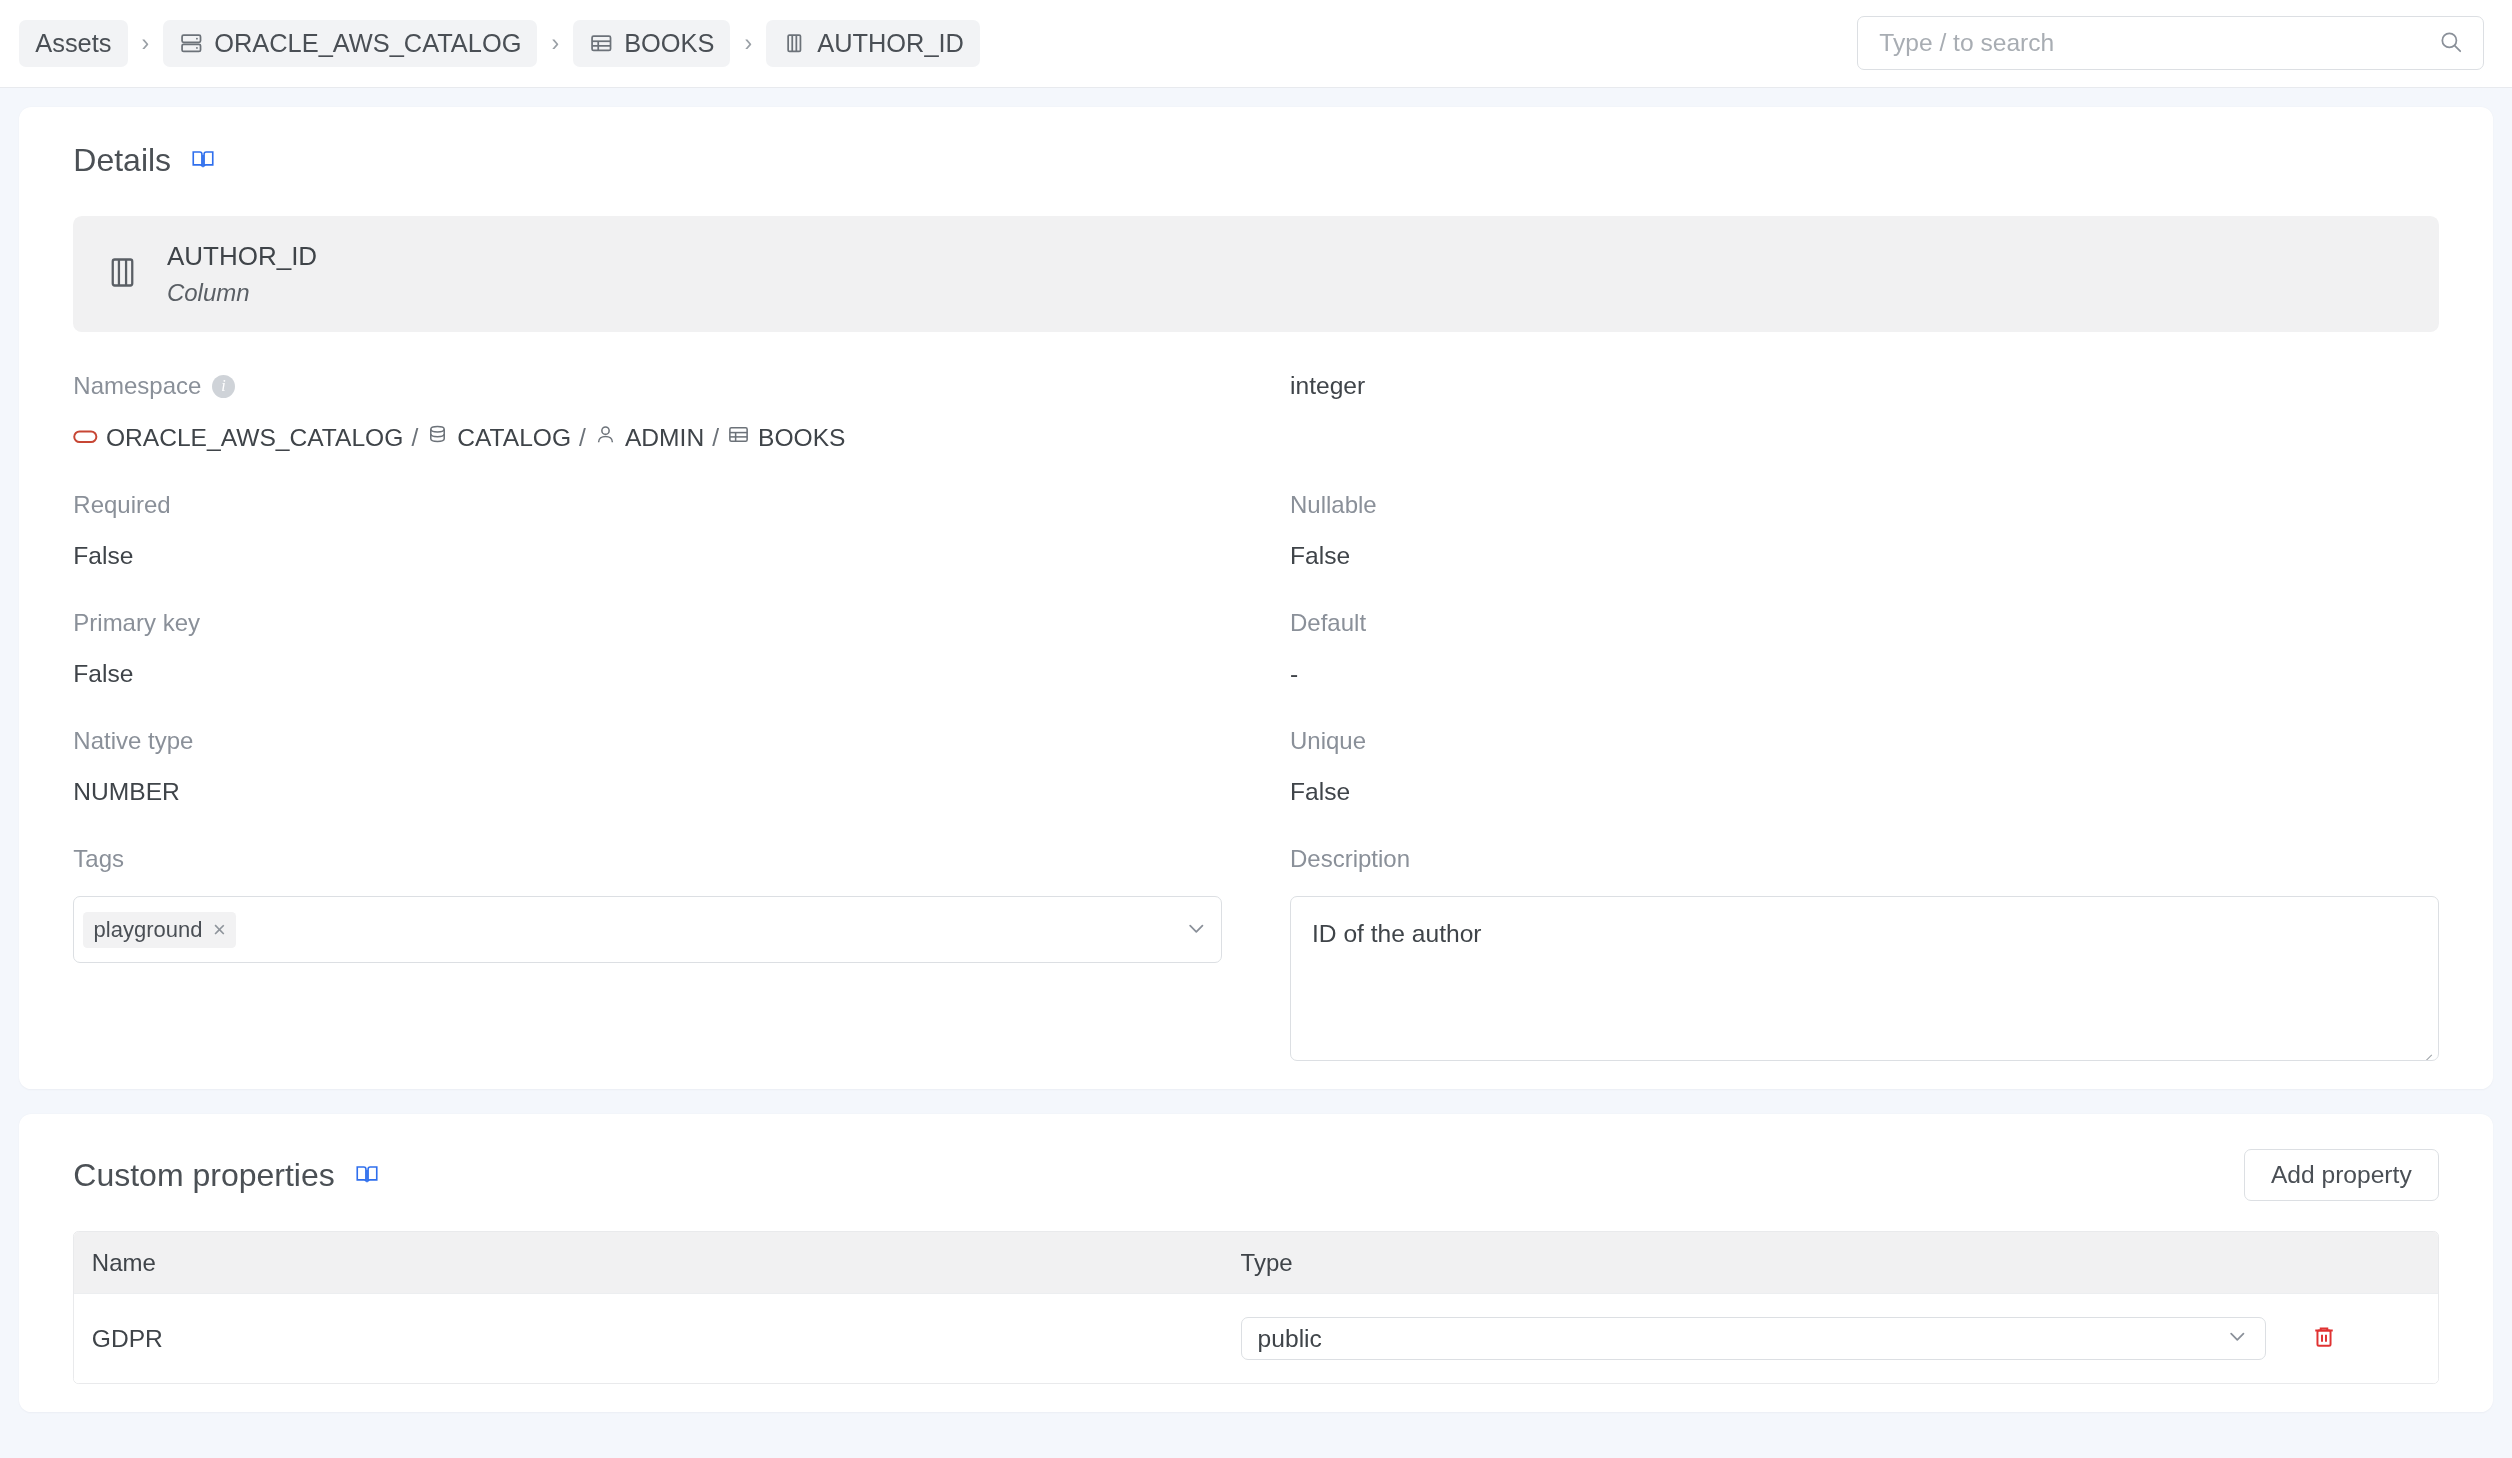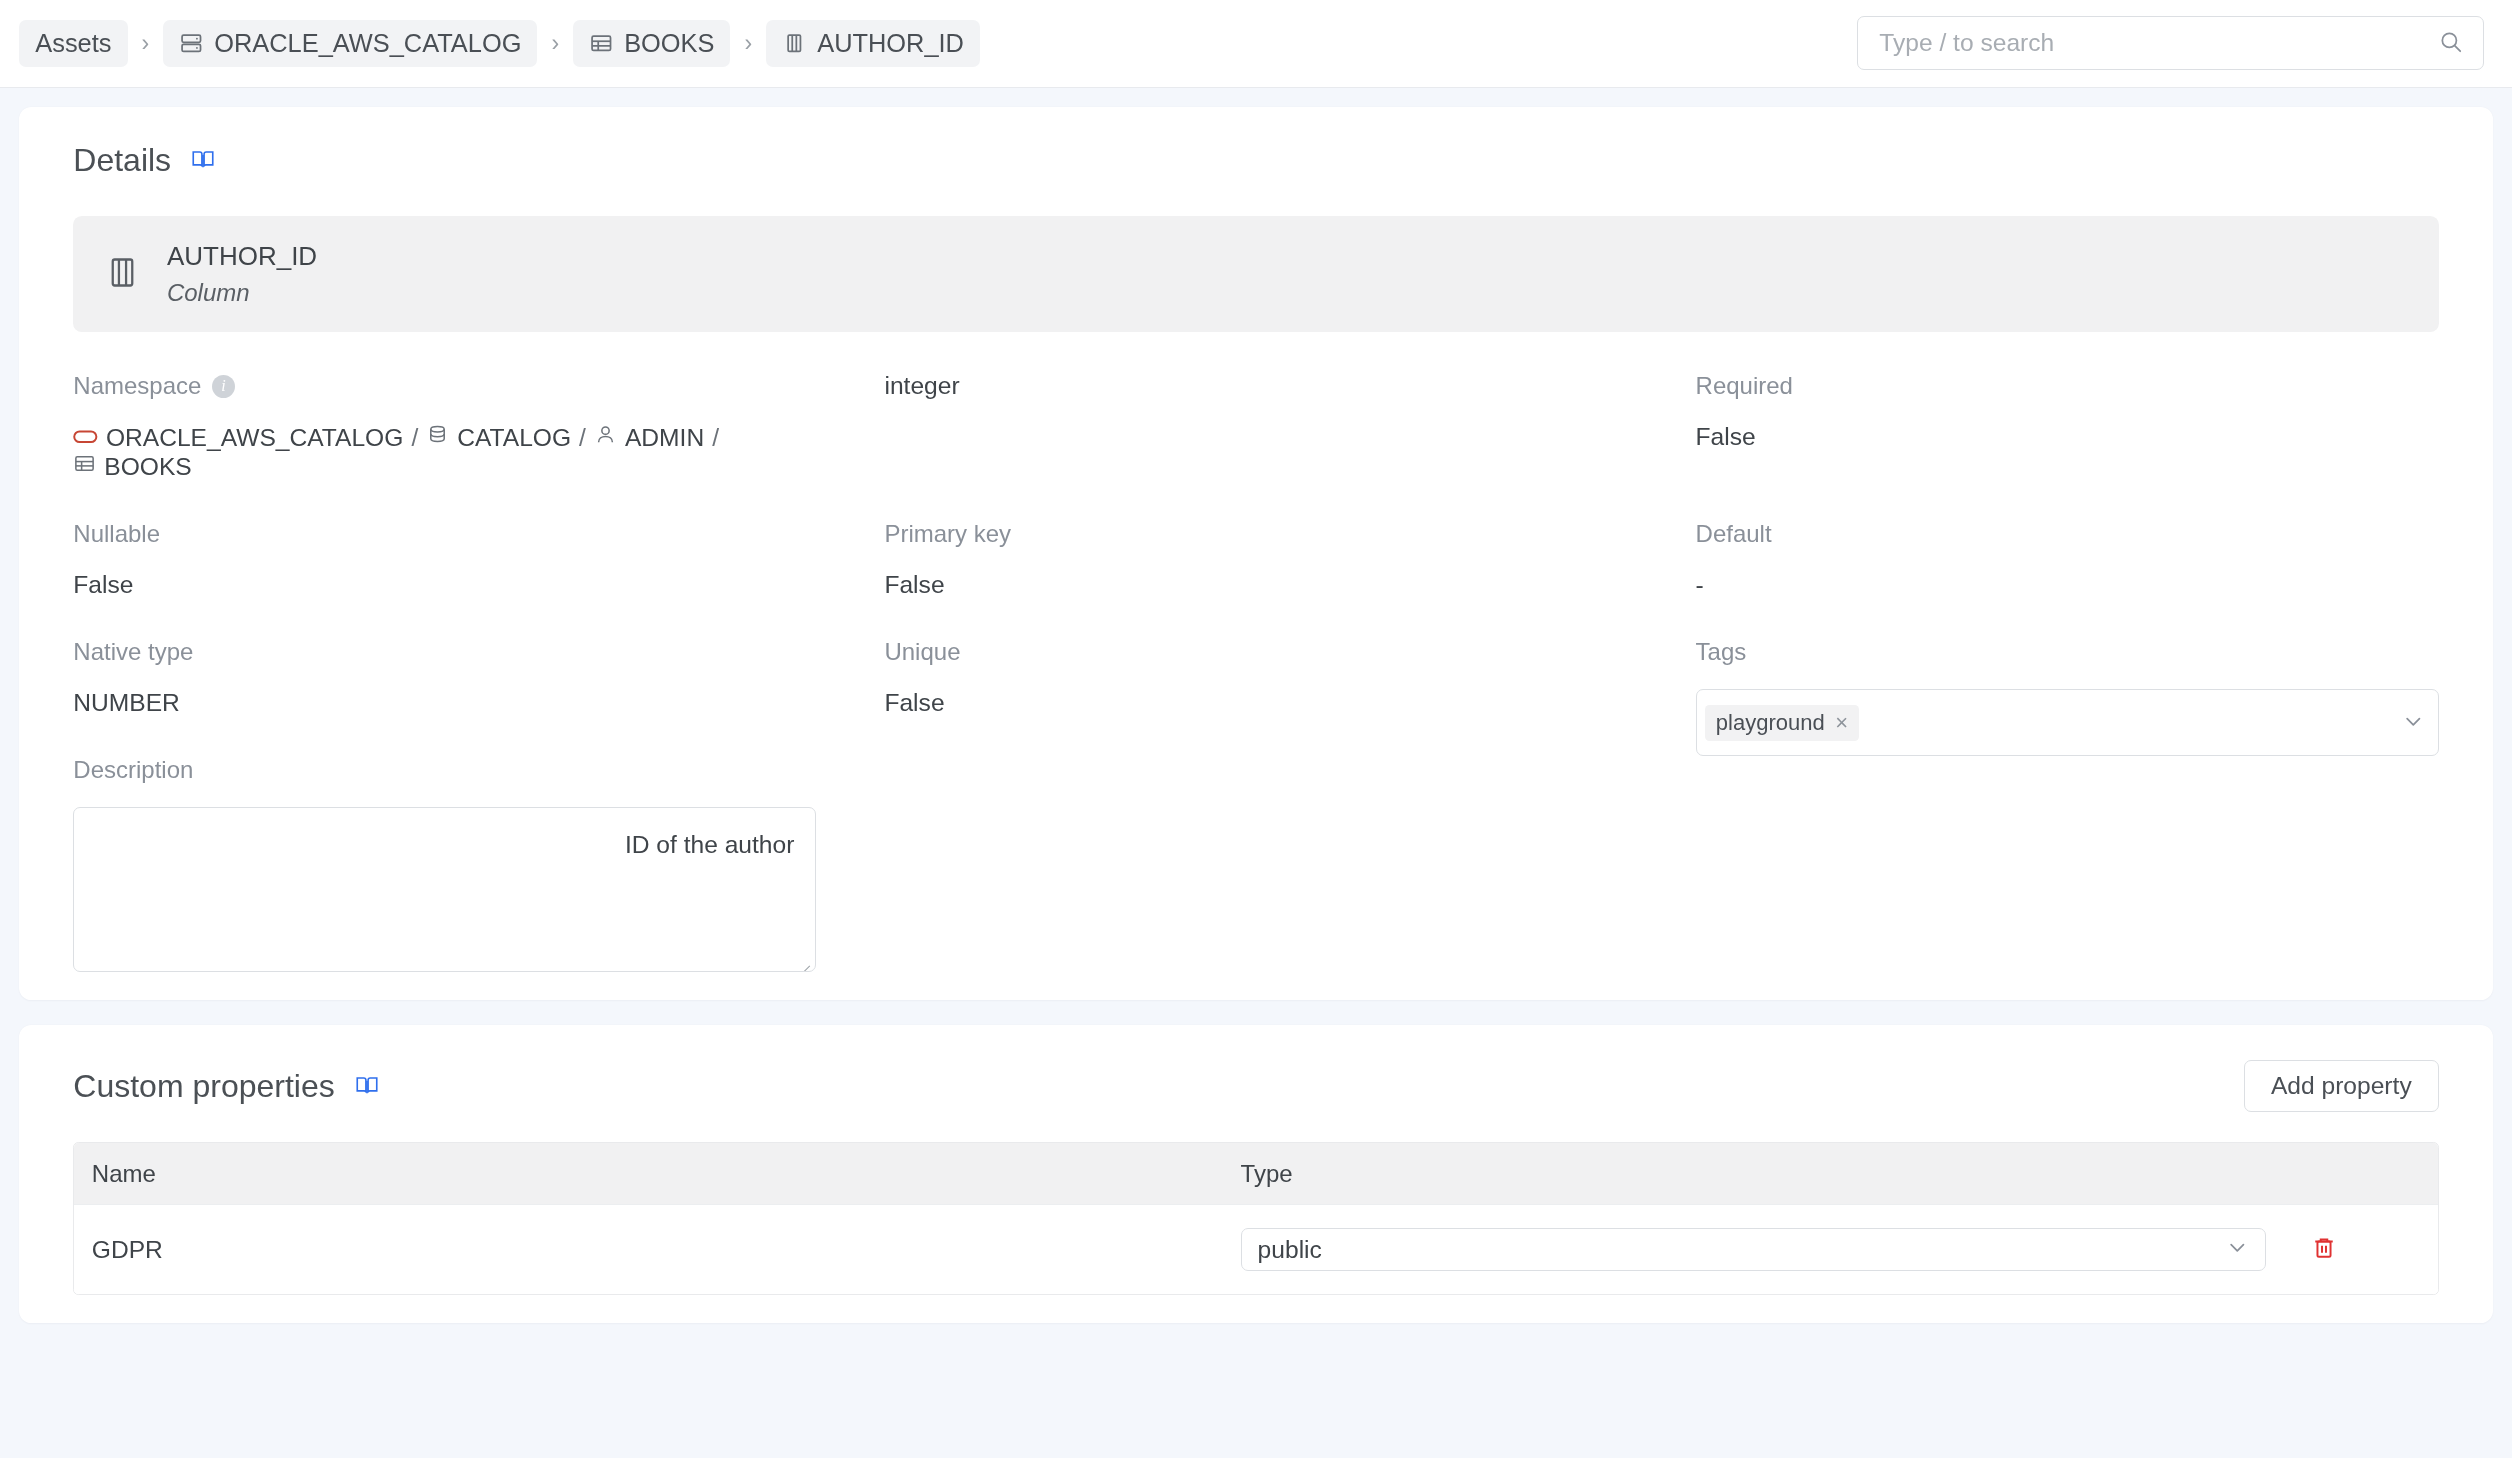--- a/index.html
+++ b/index.html
@@ -100,24 +100,23 @@
     gap: 24.6px;
   }
   .asset-text { display: flex; flex-direction: column; gap: 7px; }
   .asset-name { font-size: 26px; color: #3f4449; }
   .asset-kind { font-size: 24px; color: #5a5f65; font-style: italic; }
 
   
   .fields {
     margin: 40px 54px 0 54px;
     display: grid;
-    grid-template-columns: 1fr 1fr 1fr;
+    grid-template-columns: 1fr 1fr;
     column-gap: 68px;
     row-gap: 0;
-    text-align: right;
   }
   .field { margin-bottom: 0; }
   .field-label {
     font-size: 24px;
     color: #8a9099;
     display: flex; align-items: center; gap: 10.5px;
     margin-bottom: 23px;
   }
   .field-value {
     font-size: 24.6px;

